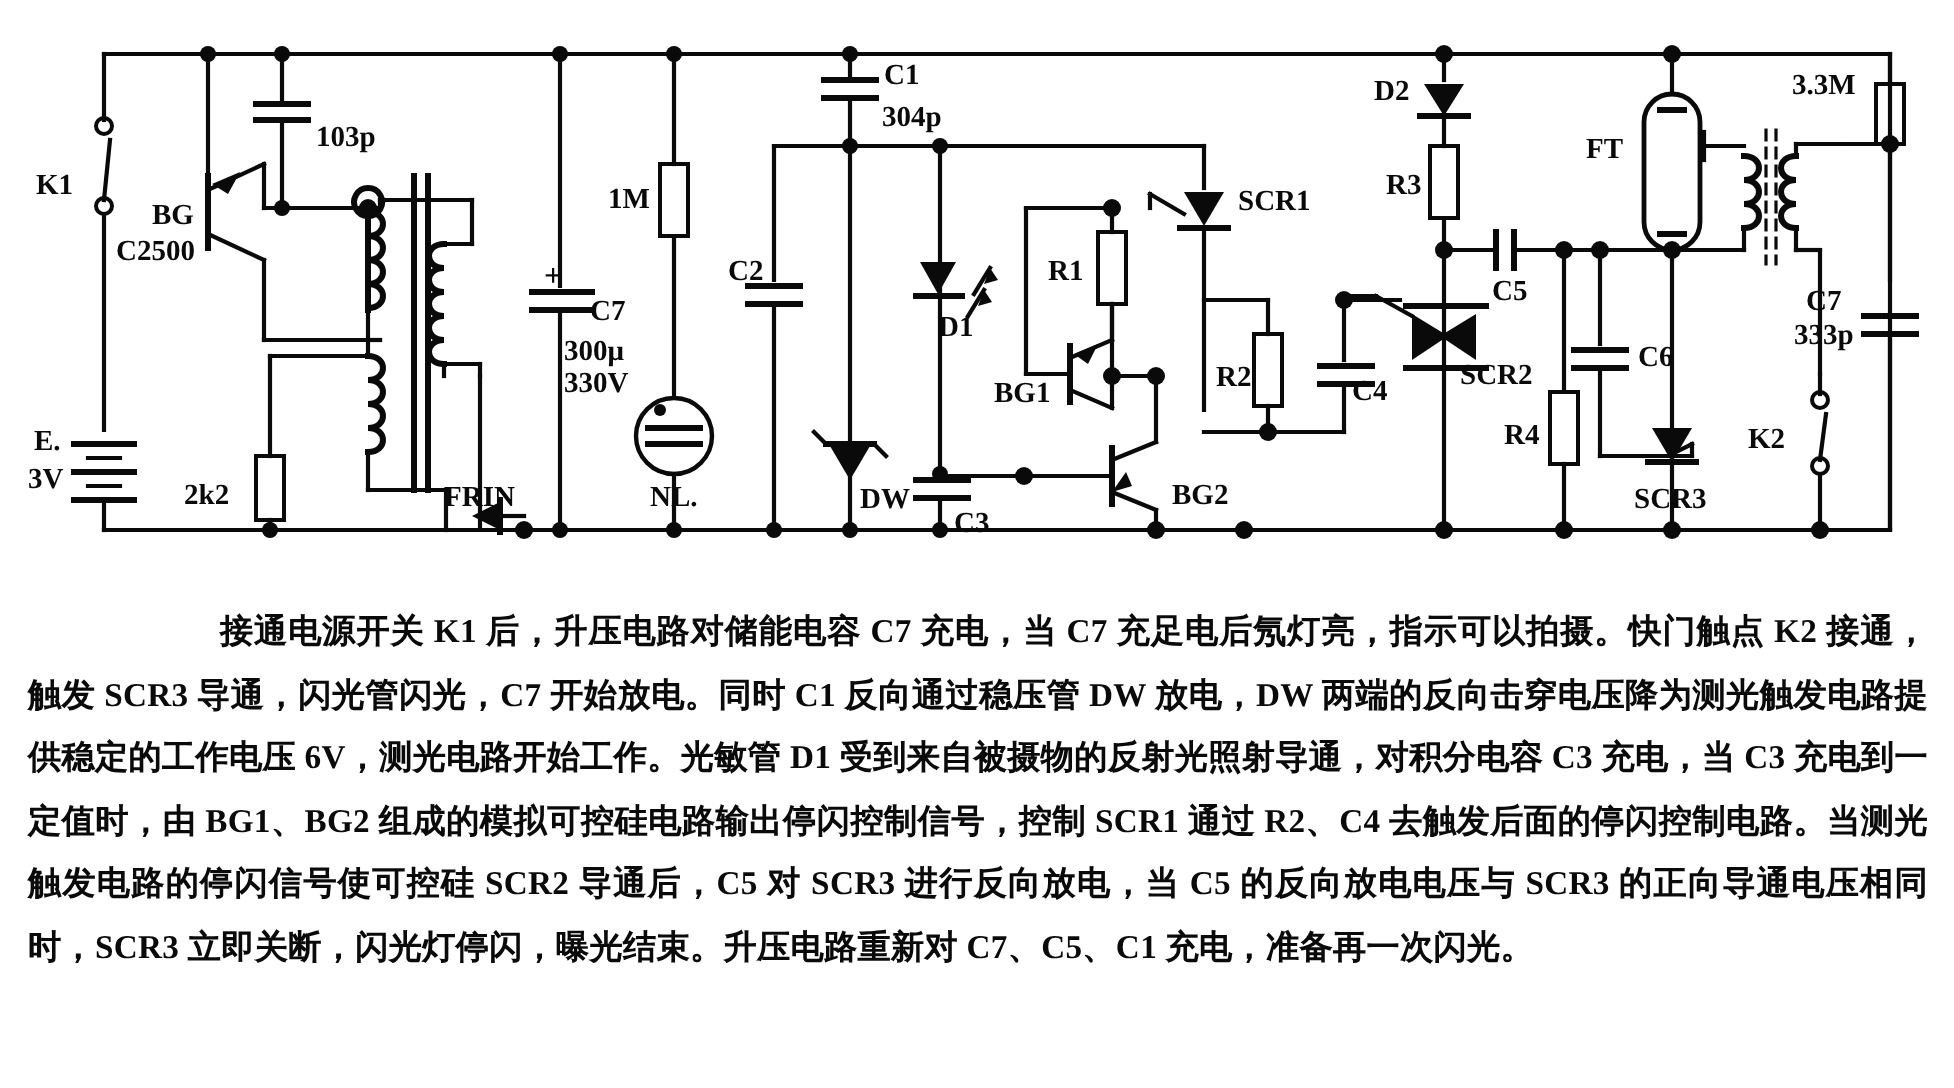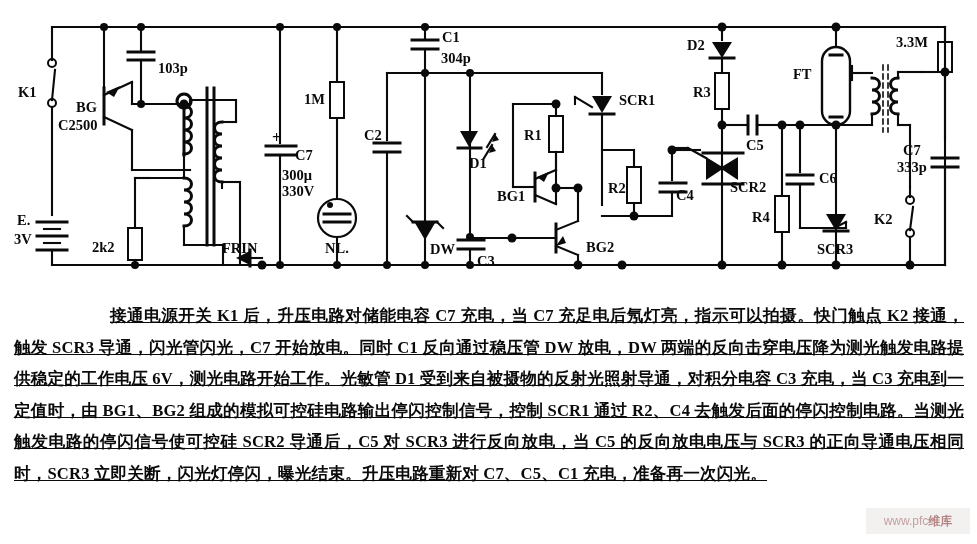--- a/index.html
+++ b/index.html
@@ -34,21 +34,20 @@
     width: 950px;
     font-family: "Liberation Serif", "DejaVu Serif", serif;
     font-size: 16.6px;
     font-weight: 700;
     line-height: 31.5px;
     color: #0a0a0a;
     text-align: justify;
     text-indent: 96px;
     letter-spacing: 0.15px;
     white-space: normal;
-    text-decoration: underline;
   }
   .watermark {
     position: absolute;
     left: 866px;
     top: 508px;
     width: 104px;
     height: 26px;
     background: #f2efee;
     color: #b98f8f;
     font-family: "Liberation Sans", sans-serif;
@@ -473,17 +472,14 @@
 
       <circle cx="622" cy="265" r="4.5" class="fillk"></circle>
       <circle cx="262" cy="265" r="4.5" class="fillk"></circle>
       <circle cx="184" cy="104" r="4.5" class="fillk"></circle>
 
     </svg>
   </div>
 
   <div class="desc">接通电源开关 K1 后，升压电路对储能电容 C7 充电，当 C7 充足电后氖灯亮，指示可以拍摄。快门触点 K2 接通，触发 SCR3 导通，闪光管闪光，C7 开始放电。同时 C1 反向通过稳压管 DW 放电，DW 两端的反向击穿电压降为测光触发电路提供稳定的工作电压 6V，测光电路开始工作。光敏管 D1 受到来自被摄物的反射光照射导通，对积分电容 C3 充电，当 C3 充电到一定值时，由 BG1、BG2 组成的模拟可控硅电路输出停闪控制信号，控制 SCR1 通过 R2、C4 去触发后面的停闪控制电路。当测光触发电路的停闪信号使可控硅 SCR2 导通后，C5 对 SCR3 进行反向放电，当 C5 的反向放电电压与 SCR3 的正向导通电压相同时，SCR3 立即关断，闪光灯停闪，曝光结束。升压电路重新对 C7、C5、C1 充电，准备再一次闪光。</div>
 
-  <div class="watermark">
-    <span>www.pfc</span><span class="wm-cn">维库</span>
-  </div>
 
 </div>
 
 </body></html>

